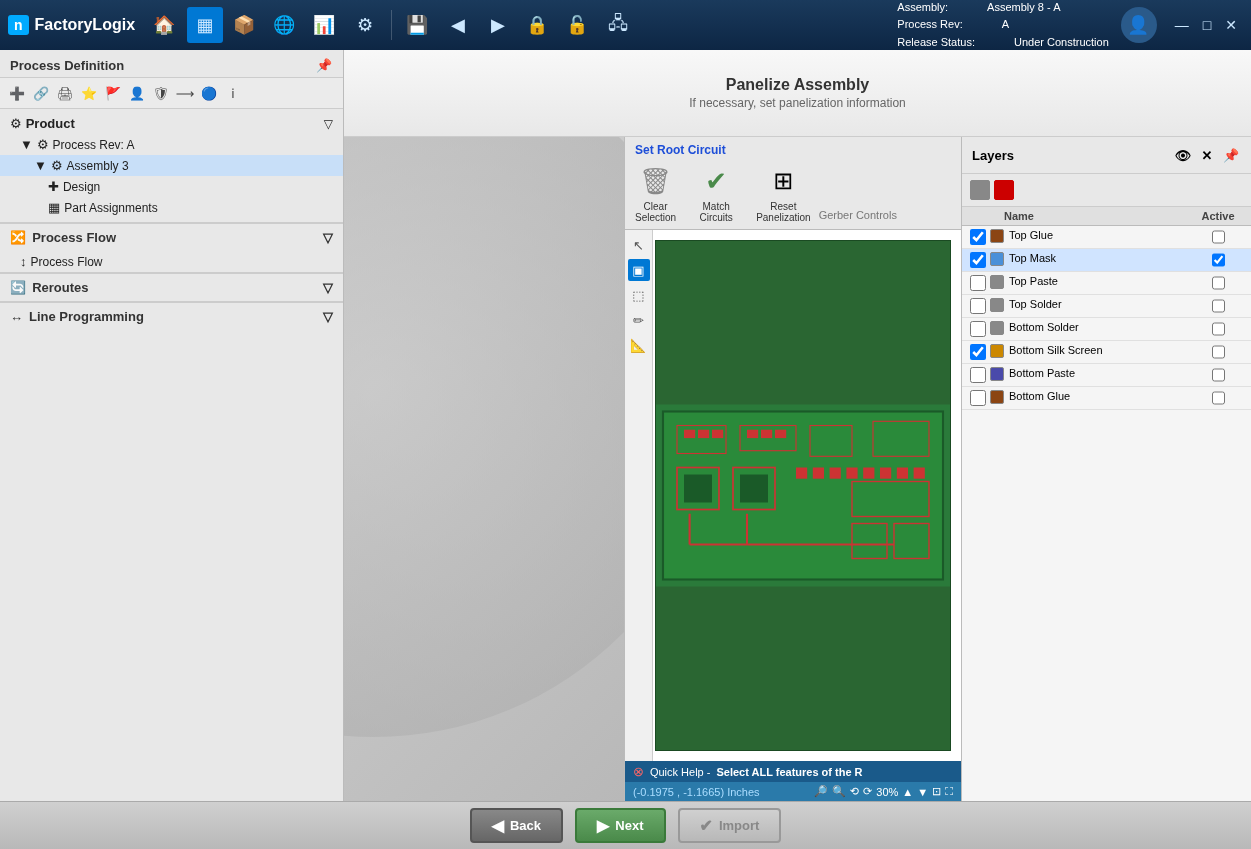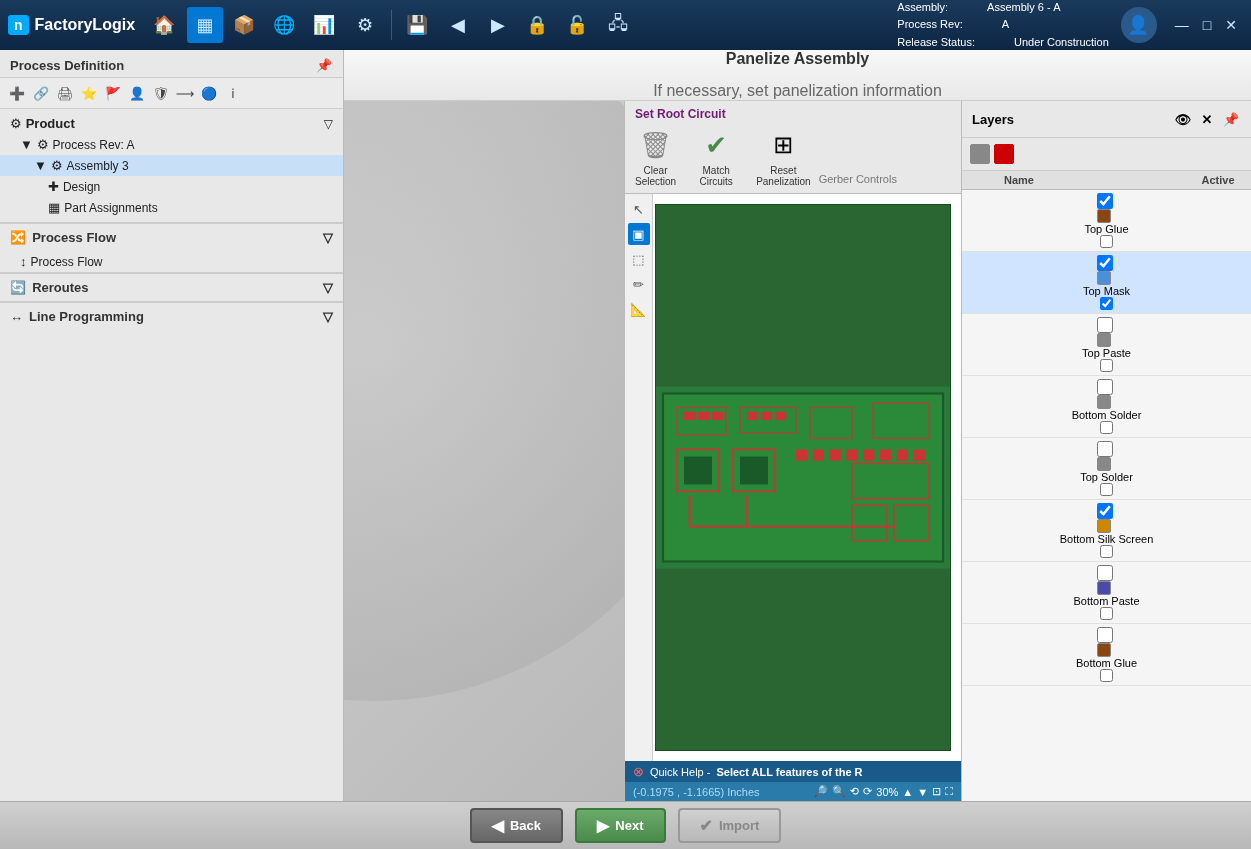--- a/index.html
+++ b/index.html
@@ -110,37 +110,37 @@
 
     
     .content-area {
       flex: 1;
       display: flex;
       flex-direction: column;
     }
     .step-header {
       background: linear-gradient(180deg, #f8f8f8 0%, #e8e8e8 100%);
       border-bottom: 1px solid #ccc;
-      padding: 0 20px;
+      padding: 26px 20px;
       text-align: center;
     }
     .step-header-title { font-size: 16px; font-weight: bold; color: #333; }
-    .step-header-sub { font-size: 16px; color: #666; margin-top: 14px; }
+    .step-header-sub { font-size: 12px; color: #666; margin-top: 2px; }
 
     .content-main {
       flex: 1;
       display: flex;
     }
     .gerber-toolbar {
       background: #e8e8e8;
       border-bottom: 1px solid #bbb;
       padding: 6px 10px;
     }
     .gerber-toolbar-title {
-      font-size: 12px; font-weight: bold; color: #701a75; margin-bottom: 6px;
+      font-size: 12px; font-weight: bold; color: #1d4ed8; margin-bottom: 6px;
     }
     .gerber-controls {
       display: flex; gap: 20px; align-items: flex-end;
     }
     .gerber-control-item {
       display: flex; flex-direction: column; align-items: center; gap: 2px;
       cursor: pointer;
     }
     .gerber-control-icon {
       width: 40px; height: 36px; display: flex; align-items: center; justify-content: center;
@@ -203,22 +203,22 @@
       font-size: 13px; cursor: pointer;
     }
     .layers-table { flex: 1; overflow-y: auto; }
     .layers-col-header {
       display: flex; background: #e0e0e0; border-bottom: 1px solid #bbb;
       padding: 3px 8px; font-size: 11px; font-weight: bold; color: #444;
     }
     .layers-col-name { flex: 1; }
     .layers-col-active { width: 50px; text-align: center; }
     .layer-row {
-      display: flex; align-items: center; padding: 3px 8px;
-      border-bottom: 1px solid #e0e0e0; font-size: 11px; flex-direction: column;
+      display: flex; padding: 3px 8px;
+      border-bottom: 1px solid #e0e0e0; font-size: 11px;
     }
     .layer-row.selected { background: #d0e4ff; }
     .layer-check { width: 16px; height: 16px; margin-right: 4px; }
     .layer-color-box { width: 14px; height: 14px; border-radius: 2px; margin-right: 5px; border: 1px solid #888; }
     .layer-name { flex: 1; }
     .layer-active-check { width: 50px; display: flex; justify-content: center; }
 
     
     .footer {
       height: 48px;
@@ -267,21 +267,21 @@
   <div class="nav-separator"></div>
   <div class="nav-icon">💾</div>
   <div class="nav-icon">◀</div>
   <div class="nav-icon">▶</div>
   <div class="nav-icon">🔒</div>
   <div class="nav-icon">🔓</div>
   <div class="nav-icon">🖧</div>
 
   <div class="top-bar-info">
     <span>Assembly:</span>
-    <span>Assembly 6 - A</span><br>
+    <span>Assembly 8 - A</span><br>
     <span>Process Rev:</span>
     <span>A</span><br>
     <span>Release Status:</span>
     <span>Under Construction</span>
   </div>
 
   <div class="top-bar-user">👤</div>
   <div class="window-controls">
     <span class="window-btn">—</span>
     <span class="window-btn">□</span>
@@ -520,30 +520,30 @@
             <div class="layer-color-box" style="background:#888"></div>
             <div class="layer-name">Top Paste</div>
             <div class="layer-active-check">
                 <input type="checkbox" style="">
               </div>
           </div>
 
           <div class="layer-row">
             <input type="checkbox" class="layer-check" style="">
             <div class="layer-color-box" style="background:#888"></div>
-            <div class="layer-name">Bottom Solder</div>
+            <div class="layer-name">Top Solder</div>
             <div class="layer-active-check">
                 <input type="checkbox" style="">
               </div>
           </div>
 
           <div class="layer-row">
             <input type="checkbox" class="layer-check" style="">
             <div class="layer-color-box" style="background:#888"></div>
-            <div class="layer-name">Top Solder</div>
+            <div class="layer-name">Bottom Solder</div>
             <div class="layer-active-check">
                 <input type="checkbox" style="">
               </div>
           </div>
 
 
           <div class="layer-row">
             <input type="checkbox" class="layer-check" checked="" style="">
             <div class="layer-color-box" style="background:#cc8800"></div>
             <div class="layer-name">Bottom Silk Screen</div>

